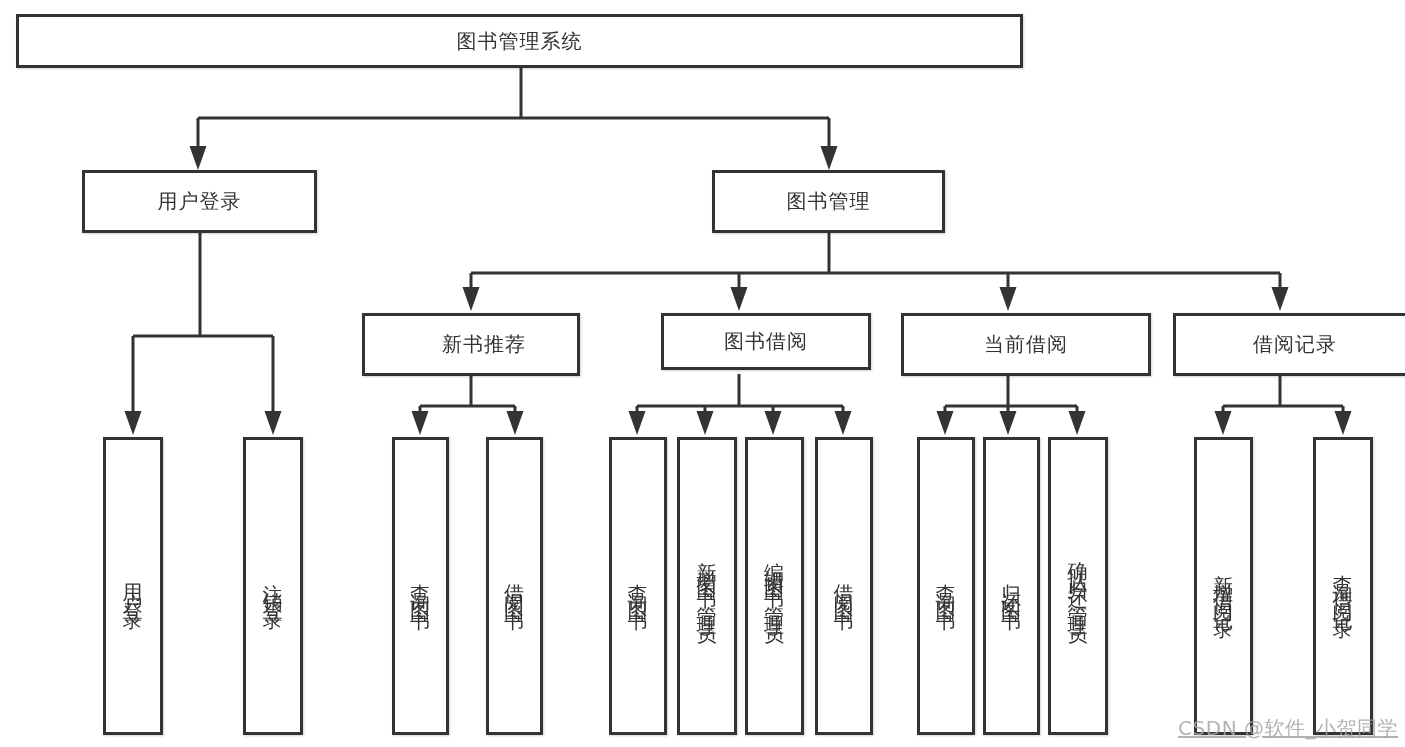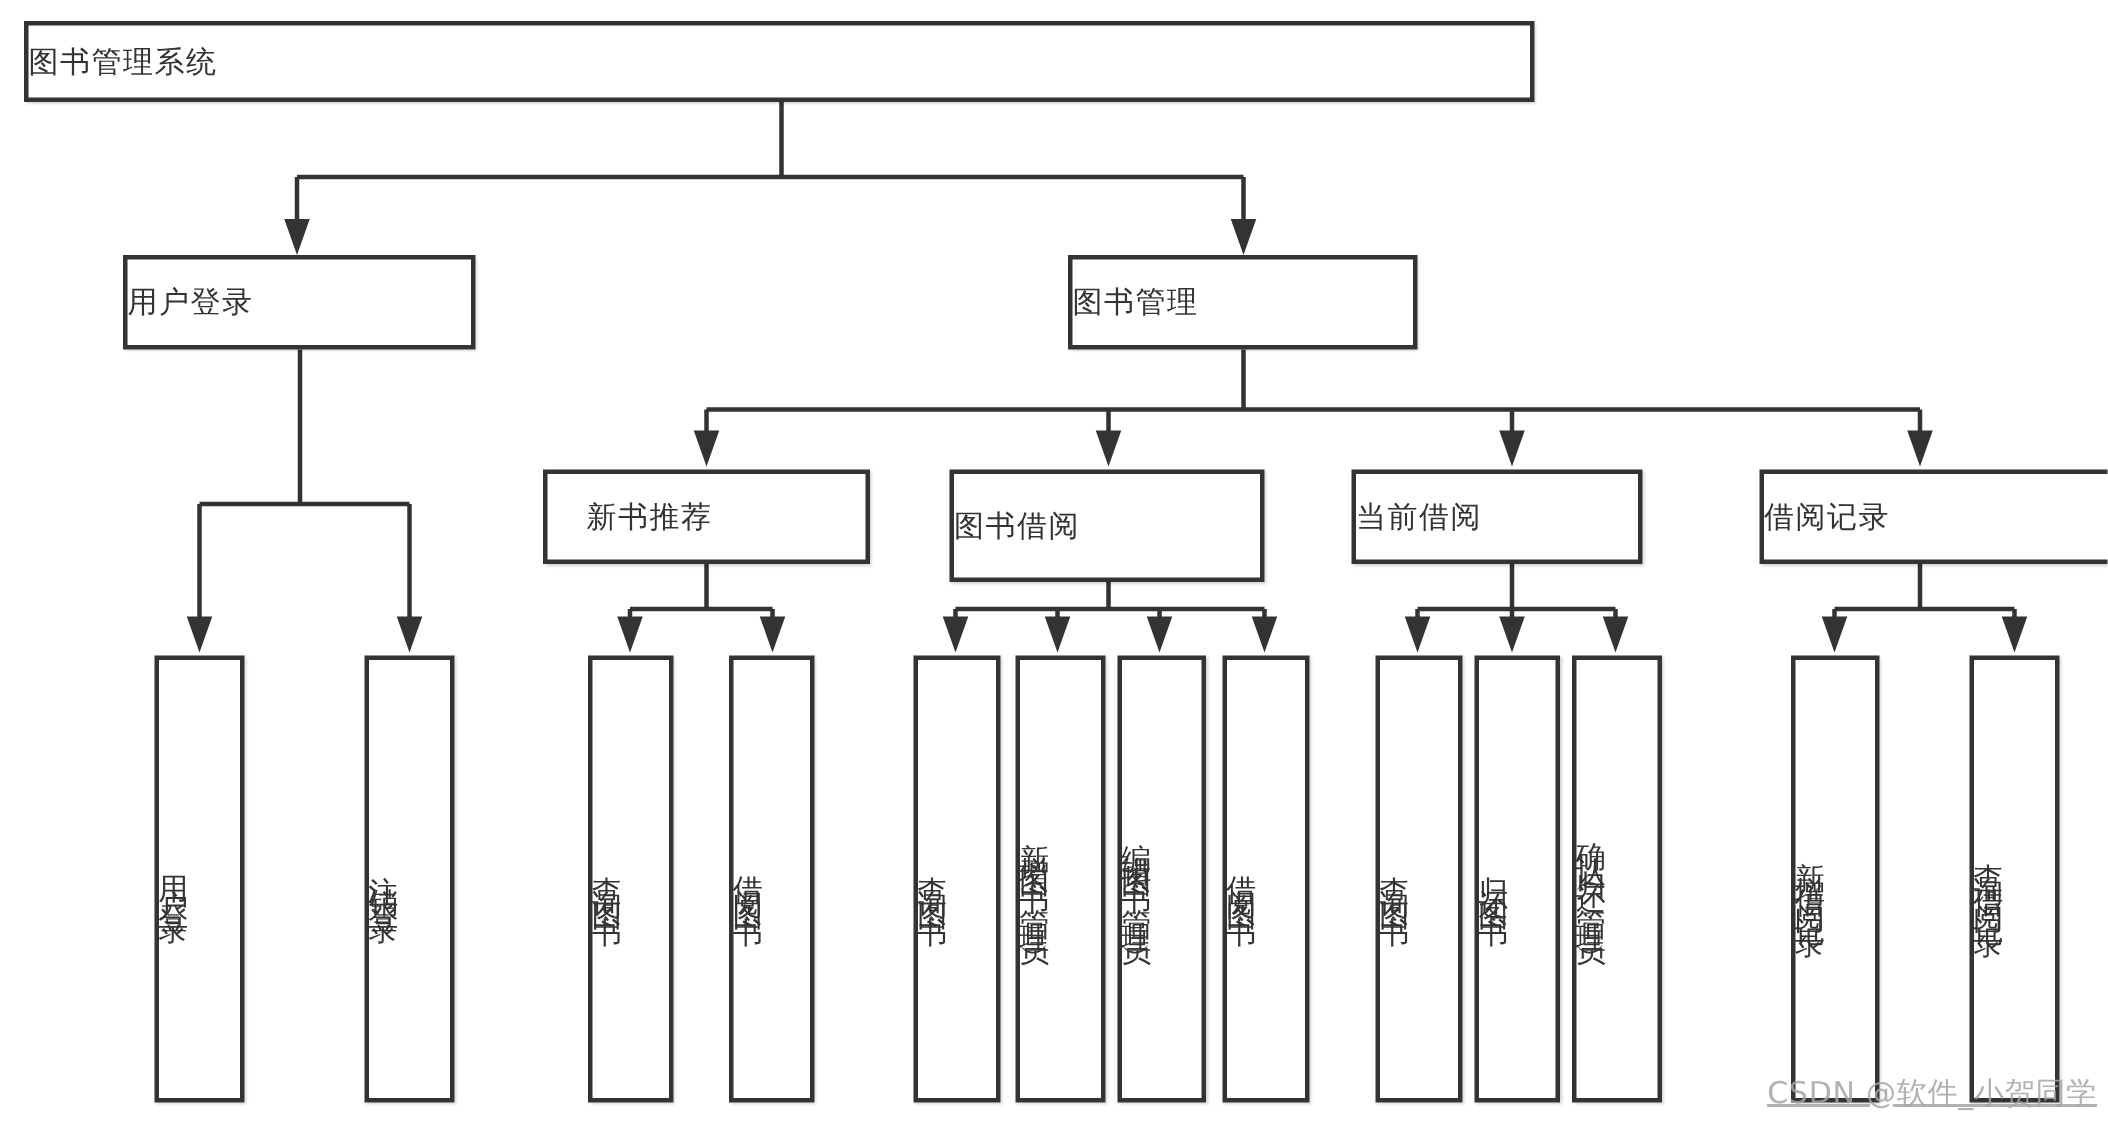--- a/index.html
+++ b/index.html
@@ -10,21 +10,21 @@
     position: relative;
     overflow: hidden;
   }
   .stage { position: absolute; left: 0; top: 0; width: 1405px; height: 747px; }
   svg.connectors { position: absolute; left: 0; top: 0; z-index: 1; }
   .node {
     position: absolute;
     background: #ffffff;
     border: 3px solid #333333;
     box-sizing: border-box;
-    display: flex; align-items: center; 
+    display: flex; align-items: center; justify-content: center;
     color: #333333;
     font-size: 20px;
     z-index: 2;
     box-shadow: 1px 1px 2px rgba(0,0,0,0.18);
   }
   .node.h { letter-spacing: 1px; white-space: nowrap; }
   .node.v .vtext {
     writing-mode: vertical-rl;
     text-orientation: mixed;
     letter-spacing: 9px;
@@ -109,24 +109,24 @@
   <div class="node h" style="left:82px; top:170px; width:235px; height:63px;">
     <span>用户登录</span>
   </div>
   <div class="node h" style="left:712px; top:170px; width:233px; height:63px;">
     <span>图书管理</span>
   </div>
 
   <div class="node h" style="left:362px; top:313px; width:218px; height:63px;padding-left:26px;">
     <span>新书推荐</span>
   </div>
-  <div class="node h" style="left:633px; top:313px; width:210px; height:75px;">
+  <div class="node h" style="left:661px; top:313px; width:210px; height:57px;">
     <span>图书借阅</span>
   </div>
-  <div class="node h" style="left:901px; top:313px; width:194px; height:63px;">
+  <div class="node h" style="left:901px; top:313px; width:250px; height:63px;">
     <span>当前借阅</span>
   </div>
   <div class="node h" style="left:1173px; top:313px; width:244px; height:63px;">
     <span>借阅记录</span>
   </div>
 
   <div class="node v" style="left:103px; top:437px; width:60px; height:298px;">
     <span class="vtext">用户登录</span>
   </div>
   <div class="node v" style="left:243px; top:437px; width:60px; height:298px;">

